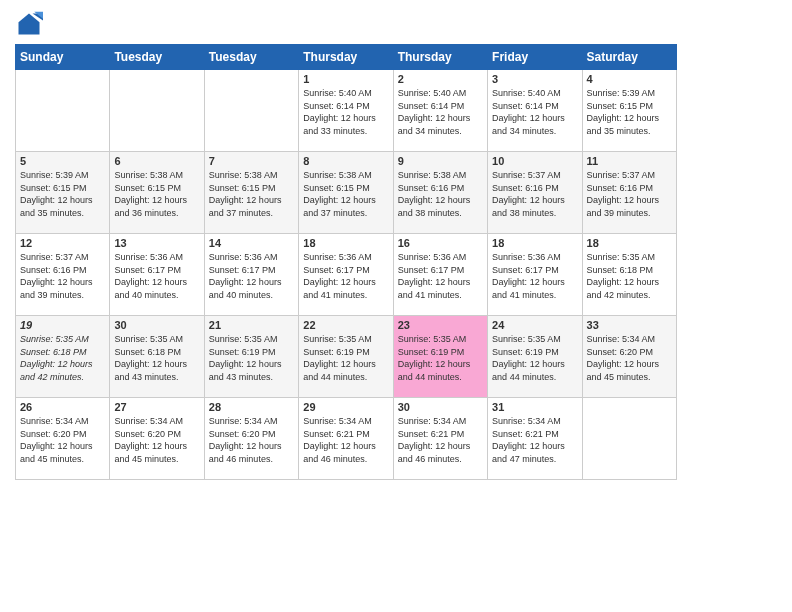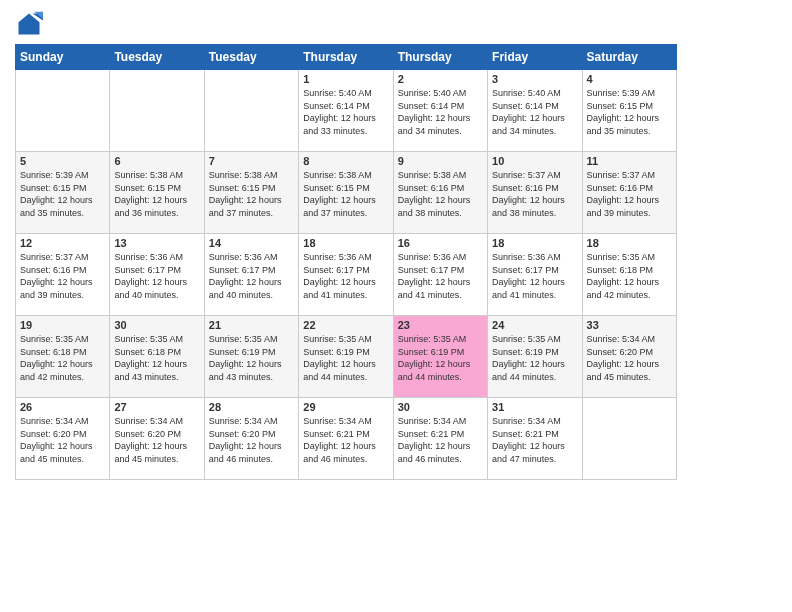--- a/index.html
+++ b/index.html
@@ -264,21 +264,21 @@
           </td>
           <td>
             <span class="day-number">18</span>
             <div class="day-info" style="white-space: pre-line;">Sunrise: 5:35 AM
 Sunset: 6:18 PM
 Daylight: 12 hours
 and 42 minutes.</div>
           </td>
         </tr>
         <tr>
-          <td style="background: rgb(245, 245, 245);">
+          <td style="background: rgb(245, 245, 245); font-style: italic;">
             <span class="day-number">19</span>
             <div class="day-info" style="white-space: pre-line;">Sunrise: 5:35 AM
 Sunset: 6:18 PM
 Daylight: 12 hours
 and 42 minutes.</div>
           </td>
           <td style="background: rgb(245, 245, 245);">
             <span class="day-number">30</span>
             <div class="day-info" style="white-space: pre-line;">Sunrise: 5:35 AM
 Sunset: 6:18 PM

